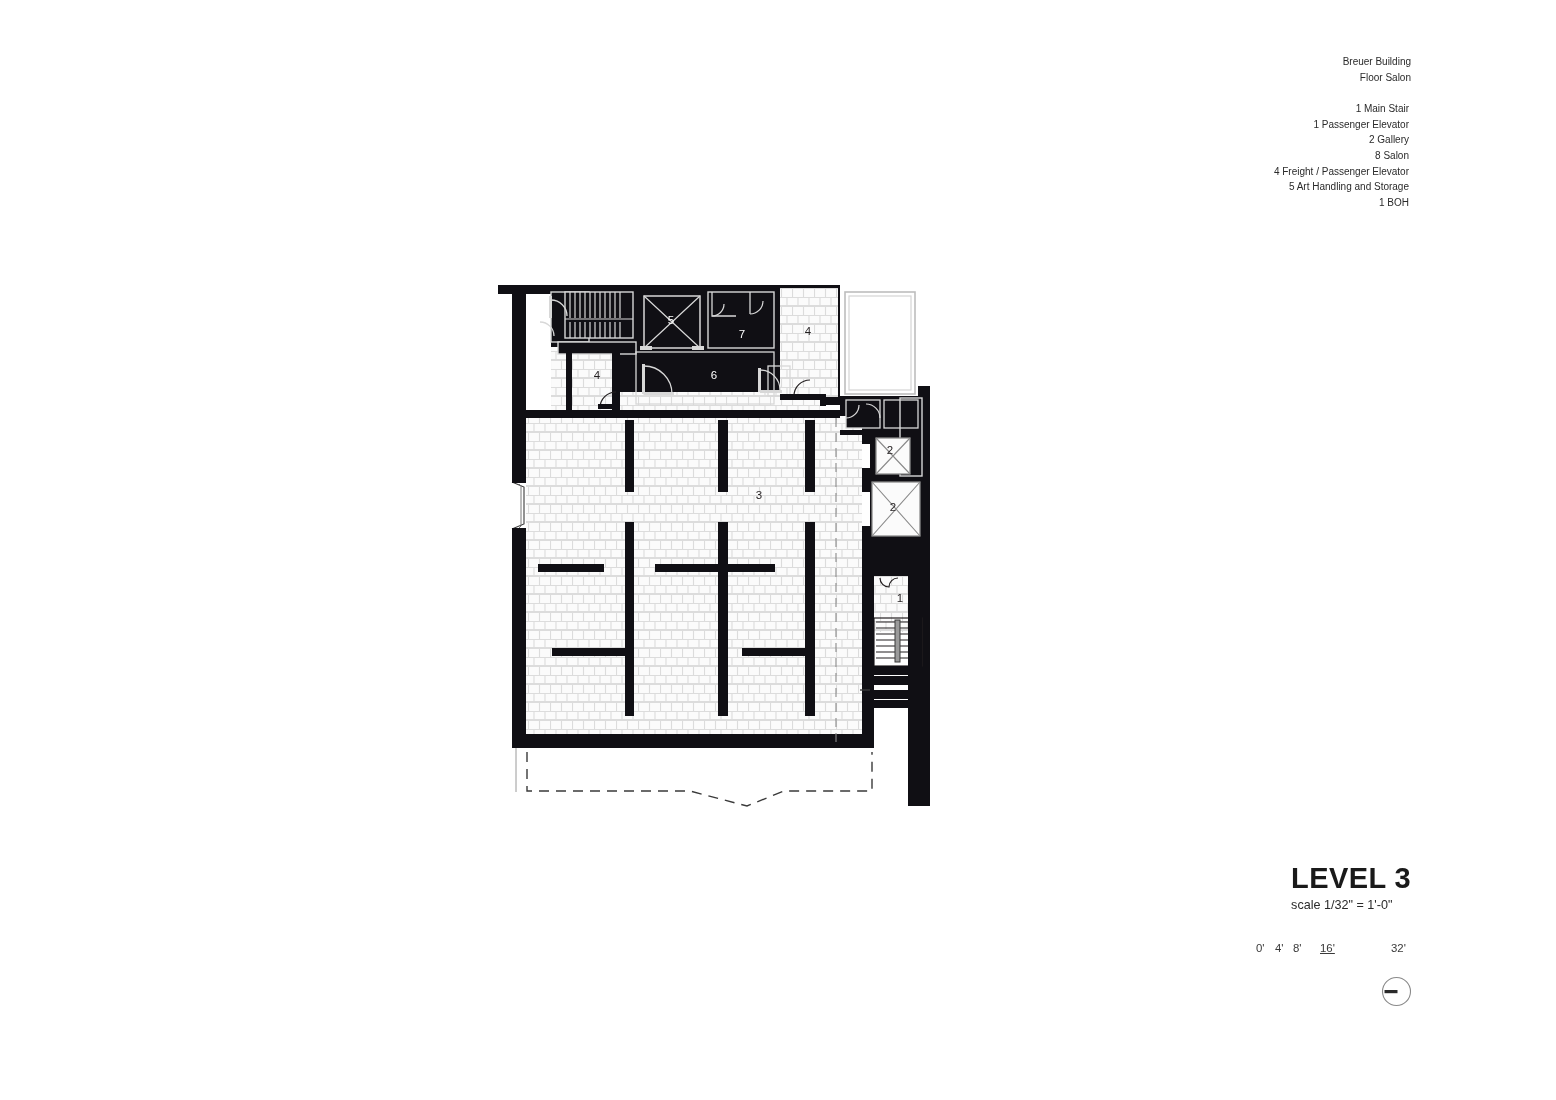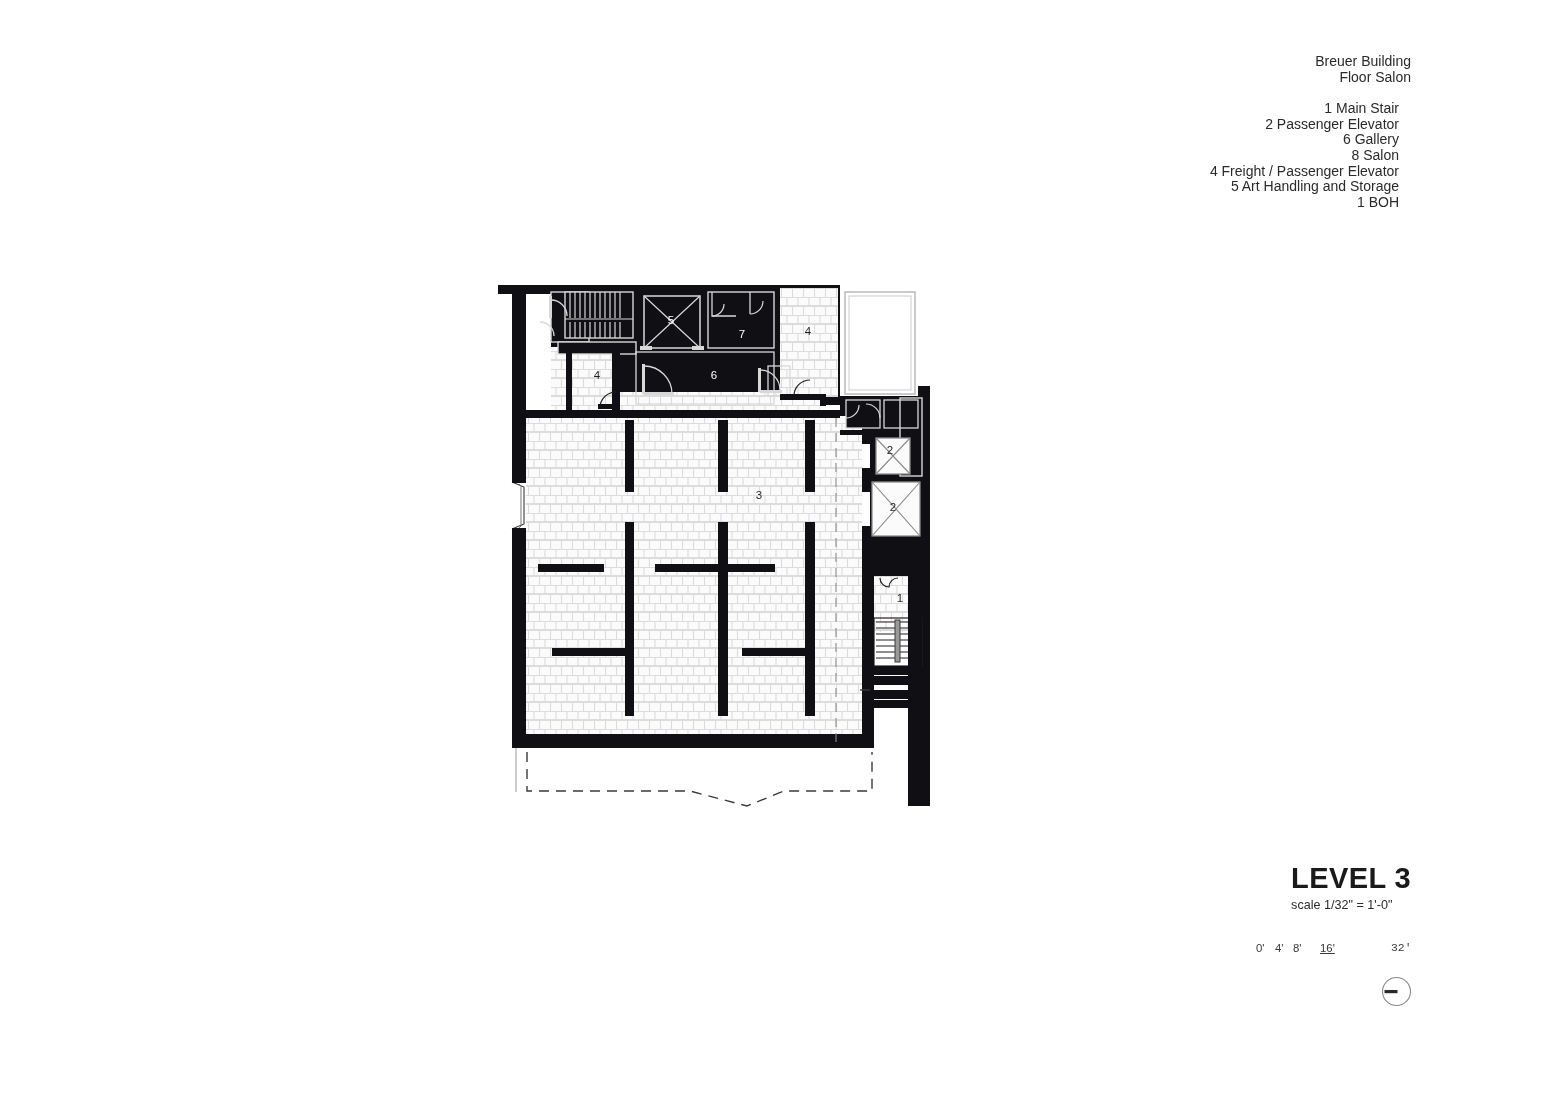--- a/index.html
+++ b/index.html
@@ -18,26 +18,26 @@
     -webkit-font-smoothing: antialiased;
   }
 
   
   #header-block {
     position: absolute;
     right: 145px;
     top: 54px;
     text-align: right;
     line-height: 15.6px;
-    font-size: 14px;
+    font-size: 10px;
     color: #2a2a2a;
   }
   #header-block .title-line { display: block; white-space: nowrap; }
   #legend-list {
-    margin: 12px;
+    margin: 2px;
     padding: 0;
     list-style: none;
     margin-top: 16px;
   }
   #legend-list li {
     white-space: nowrap;
     display: block;
   }
 
   
@@ -337,38 +337,38 @@
       <text x="893" y="511" fill="#231f20">2</text>
       <text x="900" y="602" fill="#231f20">1</text>
     </g>
 </svg>
 
 <div id="header-block">
   <span class="title-line">Breuer Building</span>
   <span class="title-line">Floor Salon</span>
   <ul id="legend-list">
     <li>1 Main Stair</li>
-    <li>2 Passenger Elevator</li>
-    <li>6 Gallery</li>
+    <li>1 Passenger Elevator</li>
+    <li>2 Gallery</li>
     <li>8 Salon</li>
     <li>4 Freight / Passenger Elevator</li>
     <li>5 Art Handling and Storage</li>
     <li>1 BOH</li>
   </ul>
 </div>
 
 <div id="title-block">
   <span id="level-title">LEVEL 3</span>
   <span id="scale-note">scale 1/32" = 1'-0"</span>
 </div>
 
 <div id="scale-bar">
     <span class="tick-label" style="left: 0px;">0'</span>
     <span class="tick-label" style="left: 19px;">4'</span>
     <span class="tick-label" style="left: 37px;">8'</span>
     <span class="tick-label" style="left: 64px; text-decoration: underline;">16'</span>
-    <span class="tick-label" style="left: 135px; font-family: Liberation Mono, monospace;">32'</span>
+    <span class="tick-label" style="left: 135px;">32'</span>
   </div>
 
 <svg id="north-arrow" viewBox="0 0 31 31" xmlns="http://www.w3.org/2000/svg">
   <circle cx="15.5" cy="15.5" r="14" fill="none" stroke="#8a8a8a" stroke-width="1.1"></circle>
   <rect x="3.5" y="14" width="13" height="3.2" fill="#2a2a2a"></rect>
 </svg>
 
 </body></html>

